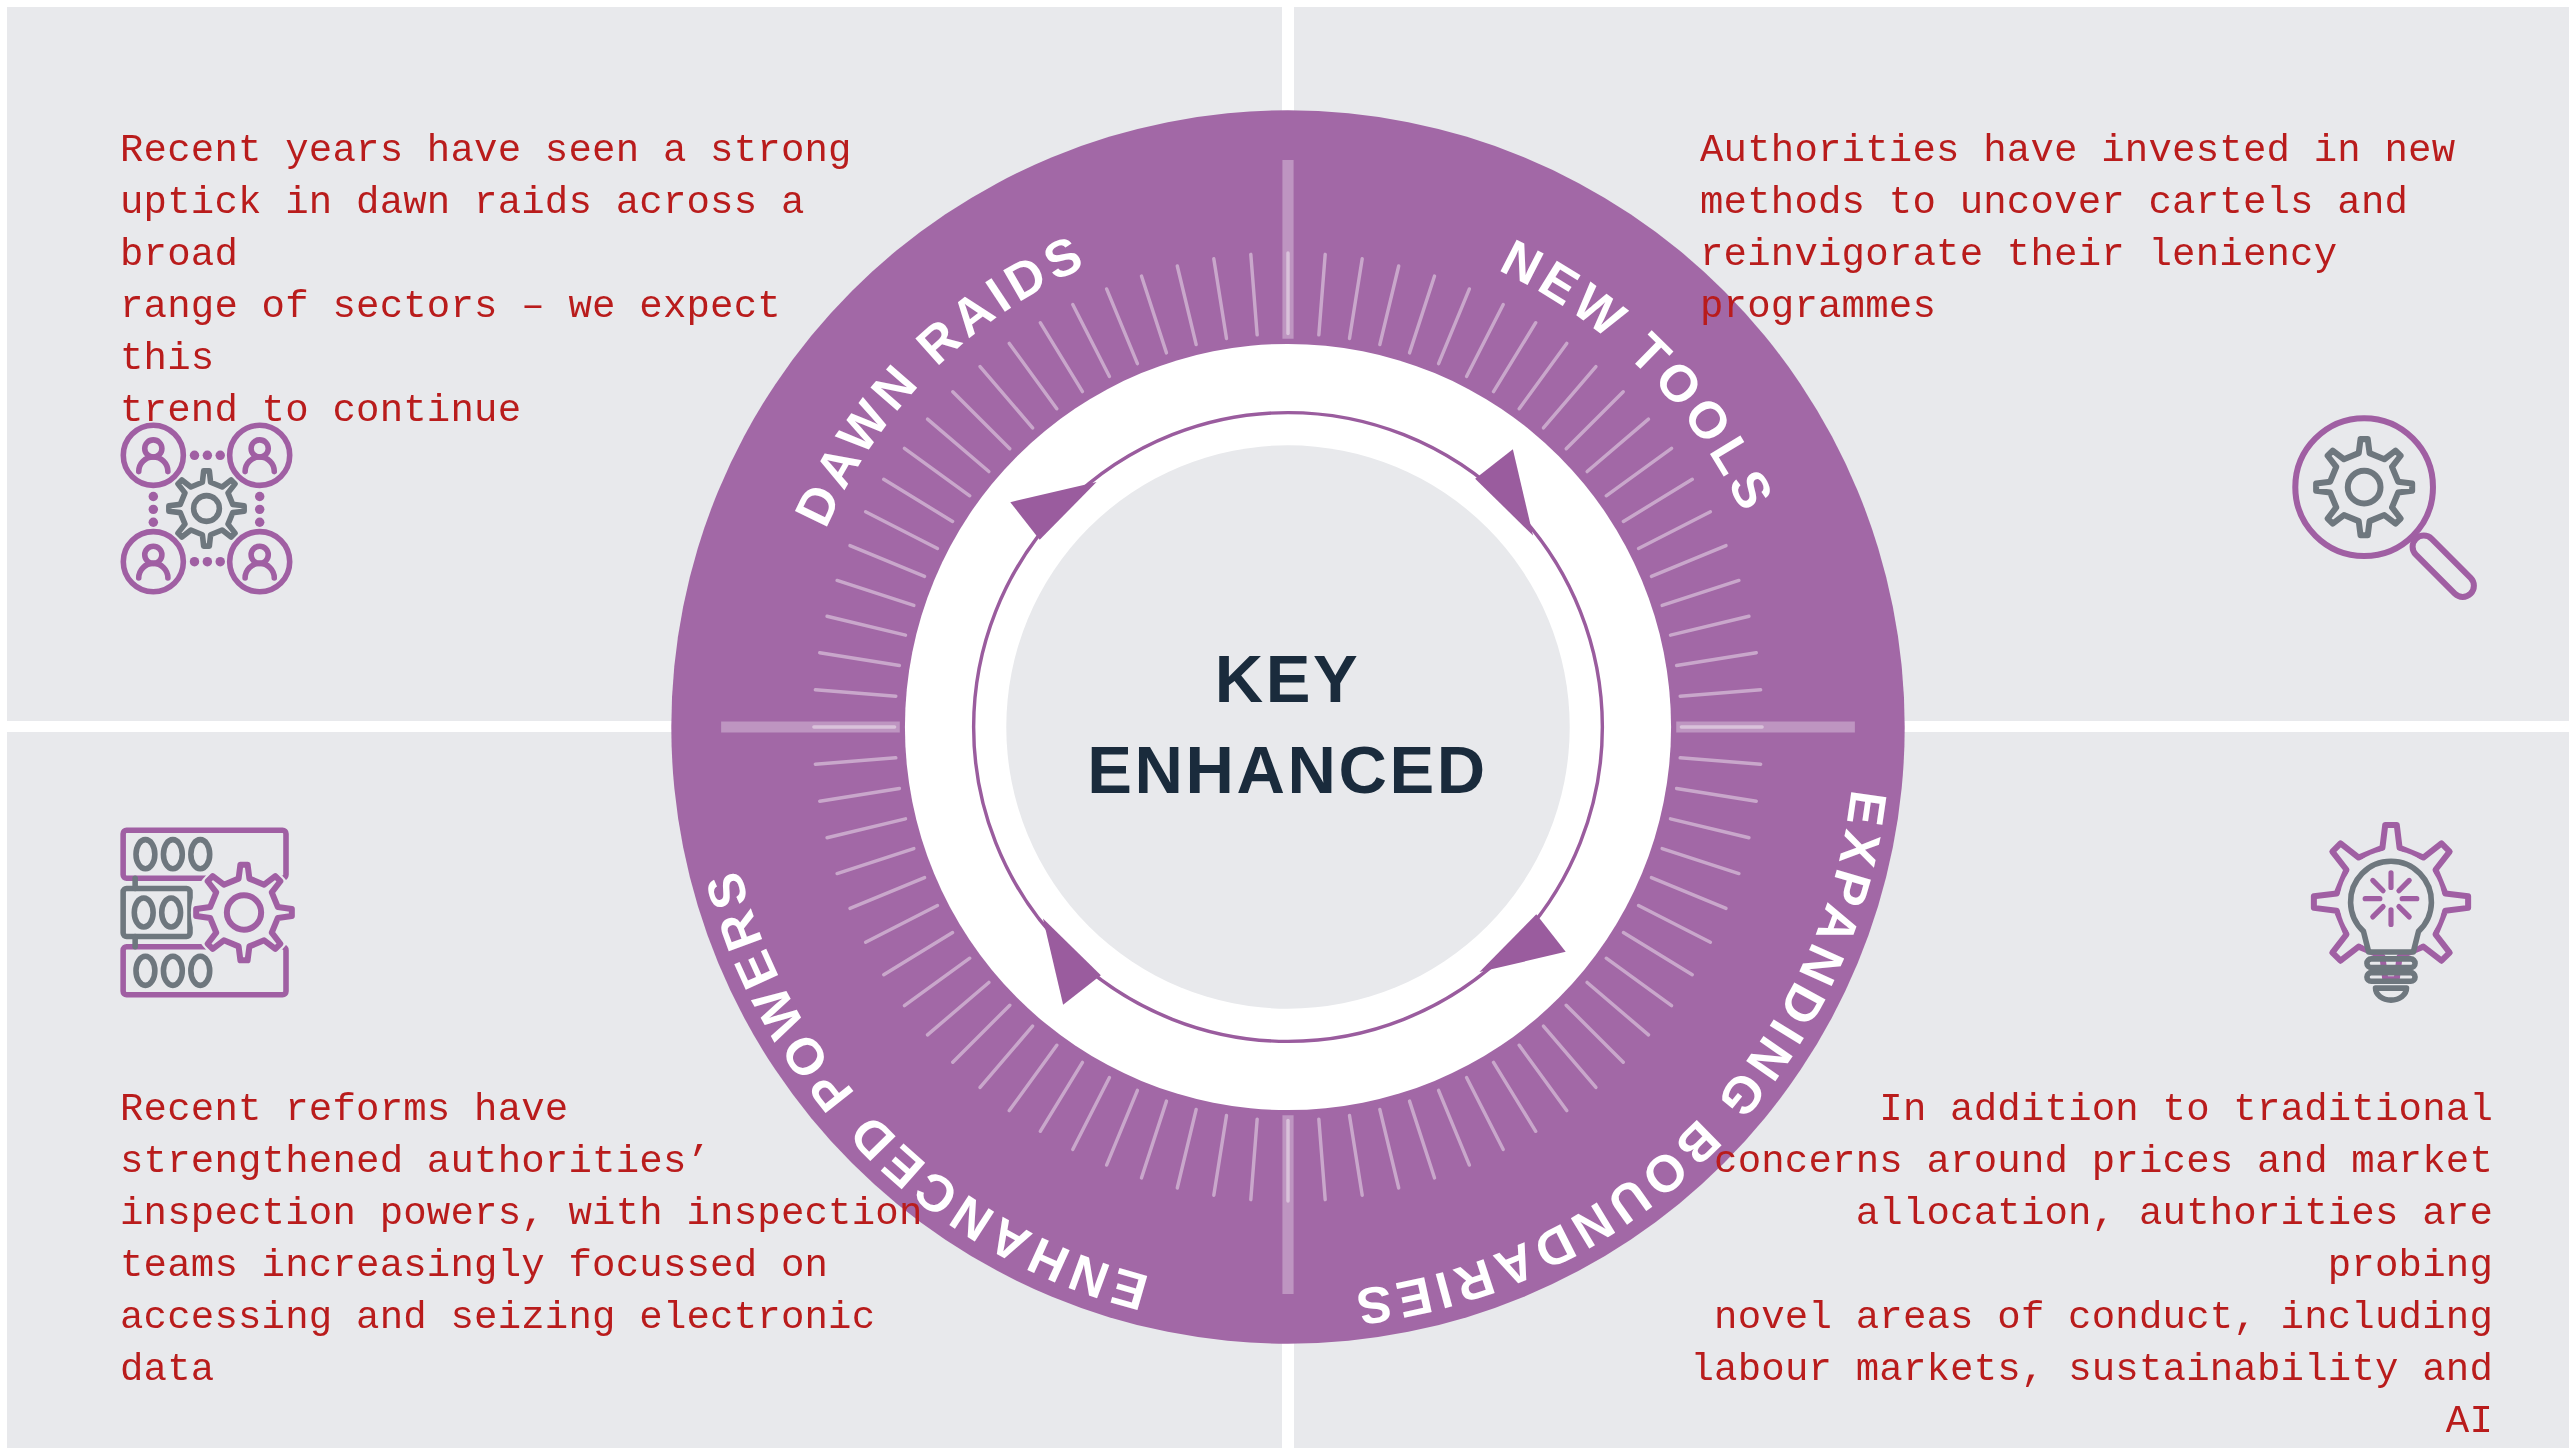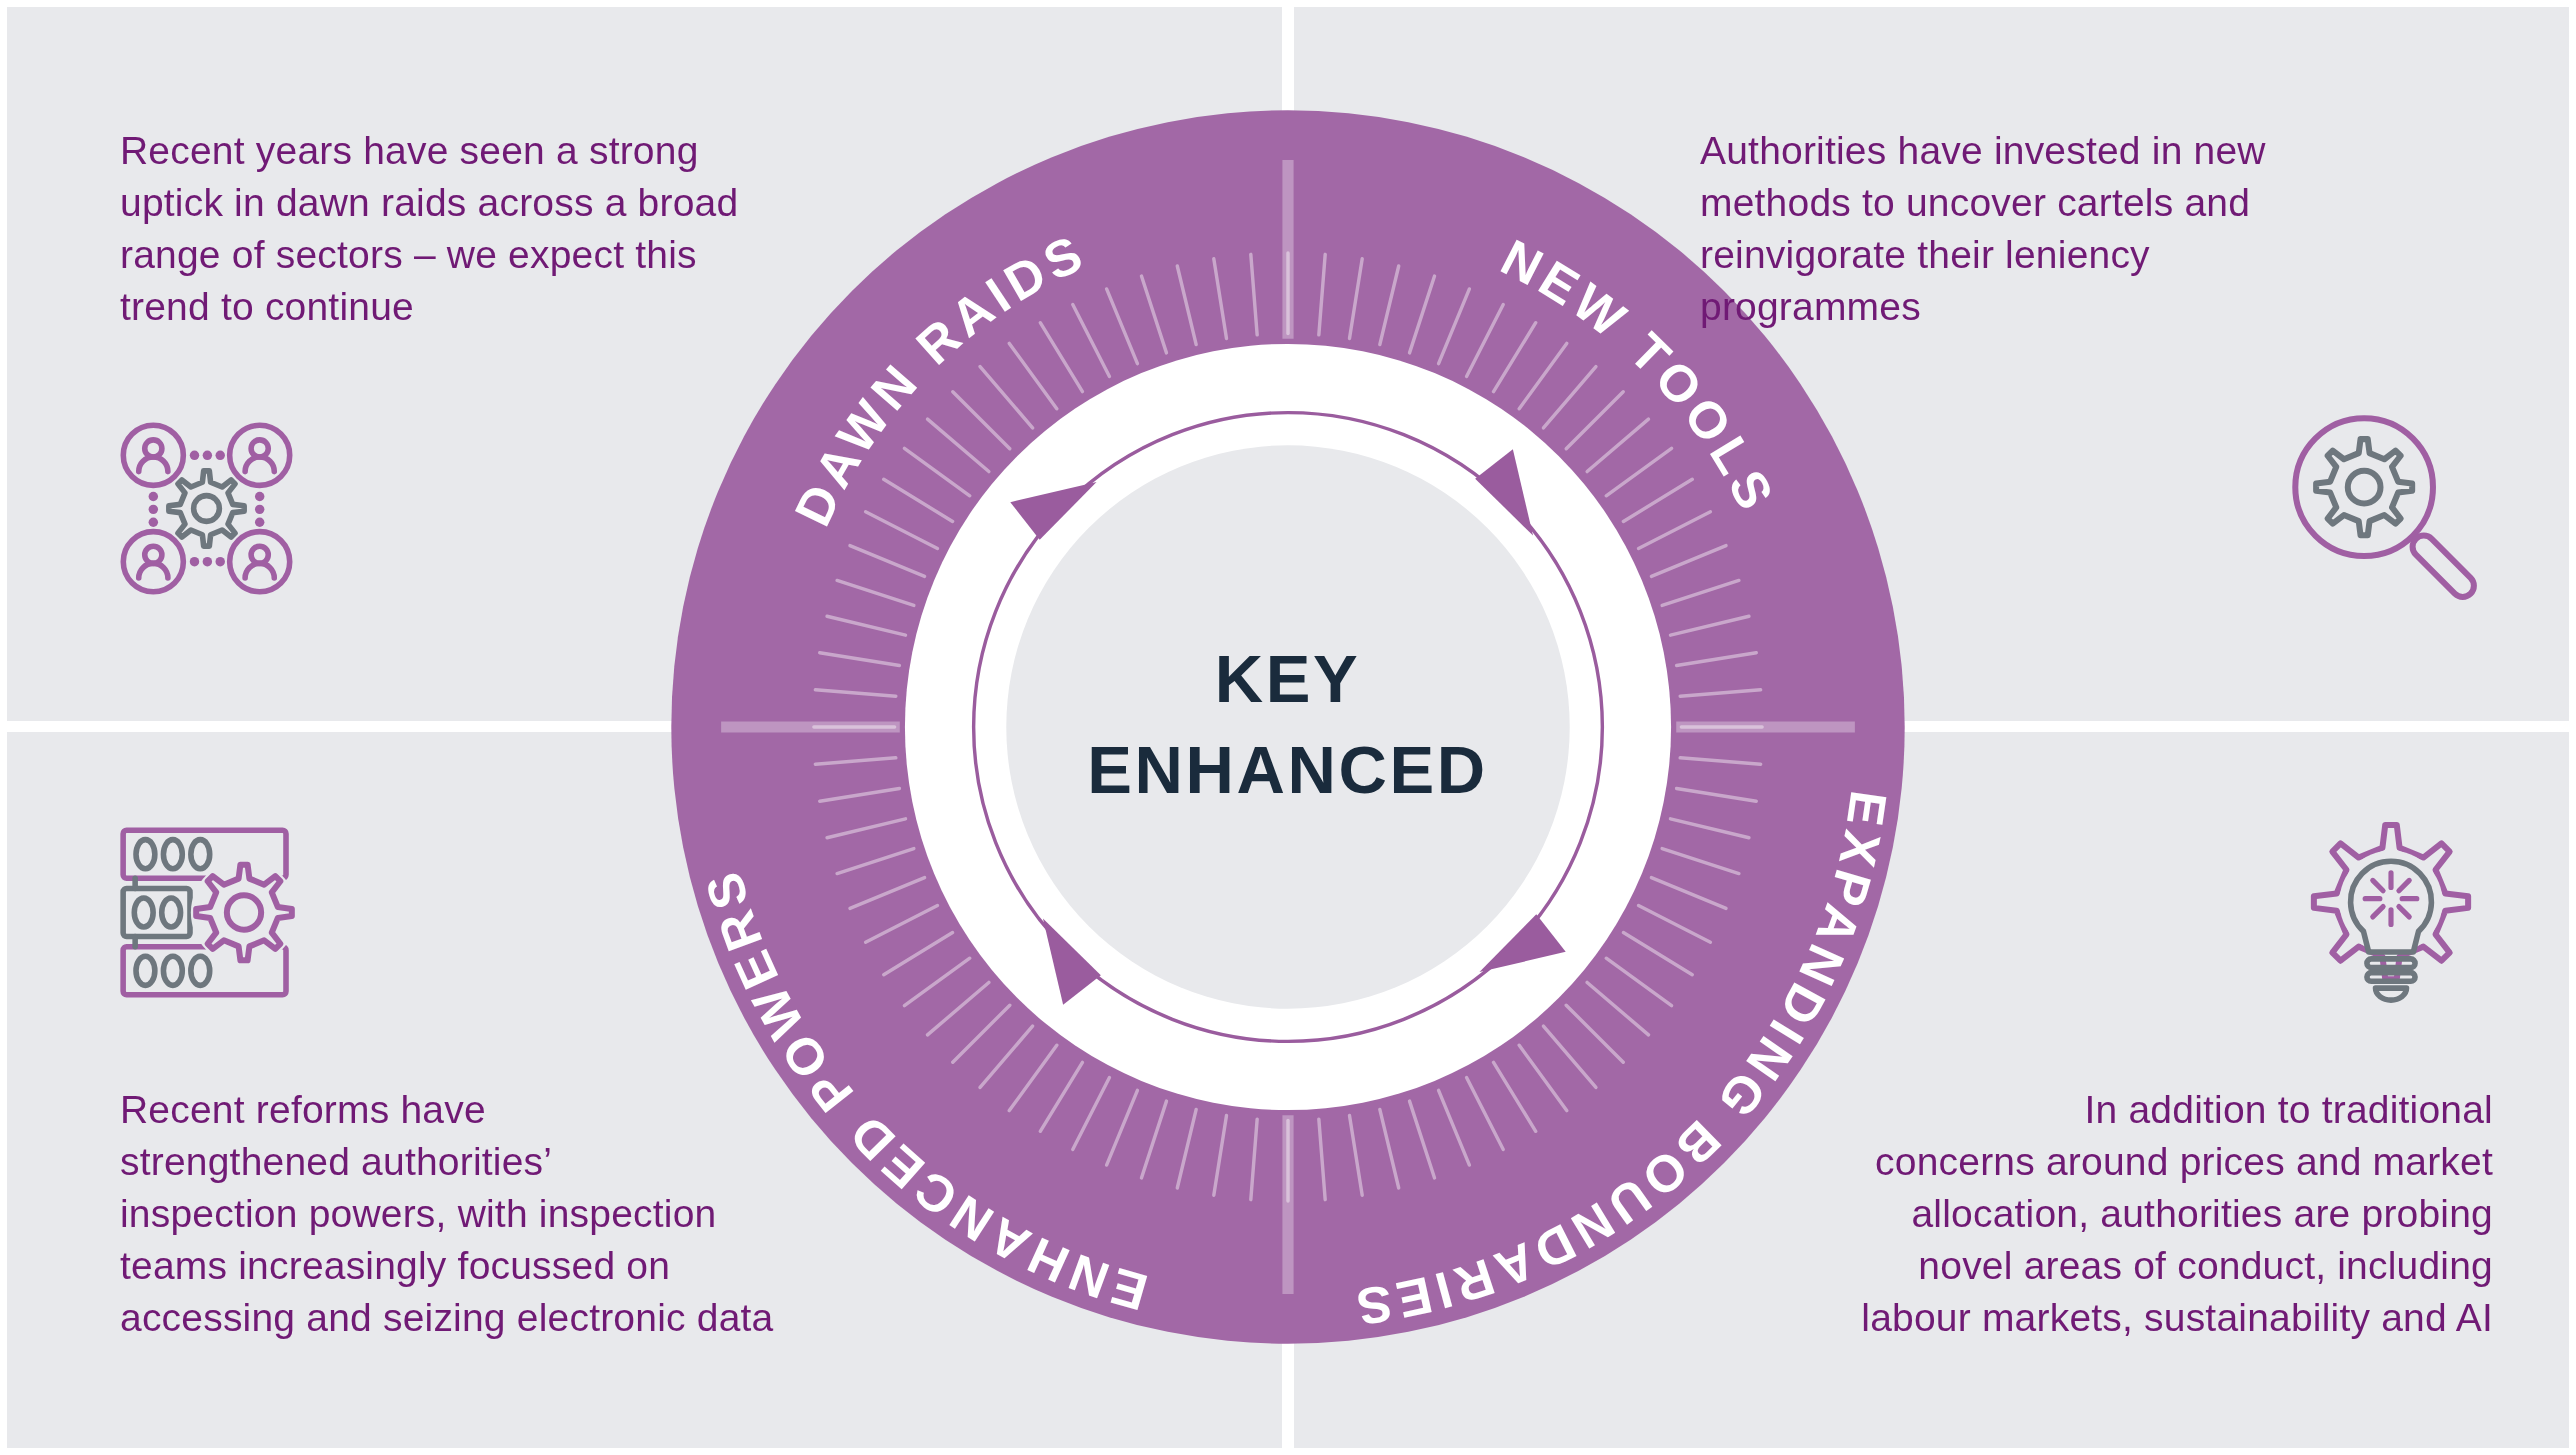--- a/index.html
+++ b/index.html
@@ -9,22 +9,22 @@
     font-family:"Liberation Sans","DejaVu Sans",sans-serif;
     -webkit-font-smoothing:antialiased;
   }
   .panel{position:absolute;background:#e8e9ec;}
   .panel.tl{left:6.9px;top:6.9px;width:1275px;height:714px;}
   .panel.tr{left:1294px;top:6.9px;width:1275px;height:714px;}
   .panel.bl{left:6.9px;top:732px;width:1275px;height:716px;}
   .panel.br{left:1294px;top:732px;width:1275px;height:716px;}
 
   .para{
-    position:absolute;color:#701a75;font-size:39px;line-height:52px;
-    white-space:pre-line;letter-spacing:0.2px;z-index:3;
+    position:absolute;color:#b91c1c;font-size:39px;line-height:52px;
+    white-space:pre-line;letter-spacing:0.2px;z-index:3;font-family:Liberation Mono, monospace;
   }
   .para.tl{left:120px;top:125px;width:773px;text-align:left;}
   .para.tr{left:1700px;top:125px;width:773px;text-align:left;}
   .para.bl{left:120px;top:1084px;width:816px;text-align:left;}
   .para.br{left:1677px;top:1084px;width:816px;text-align:right;}
 
   .icon{position:absolute;z-index:3;}
   .icon svg{display:block;overflow:visible;}
   .ic-stroke{fill:none;stroke-linecap:round;stroke-linejoin:round;}
   .st-p{stroke:#a05fa3;}

